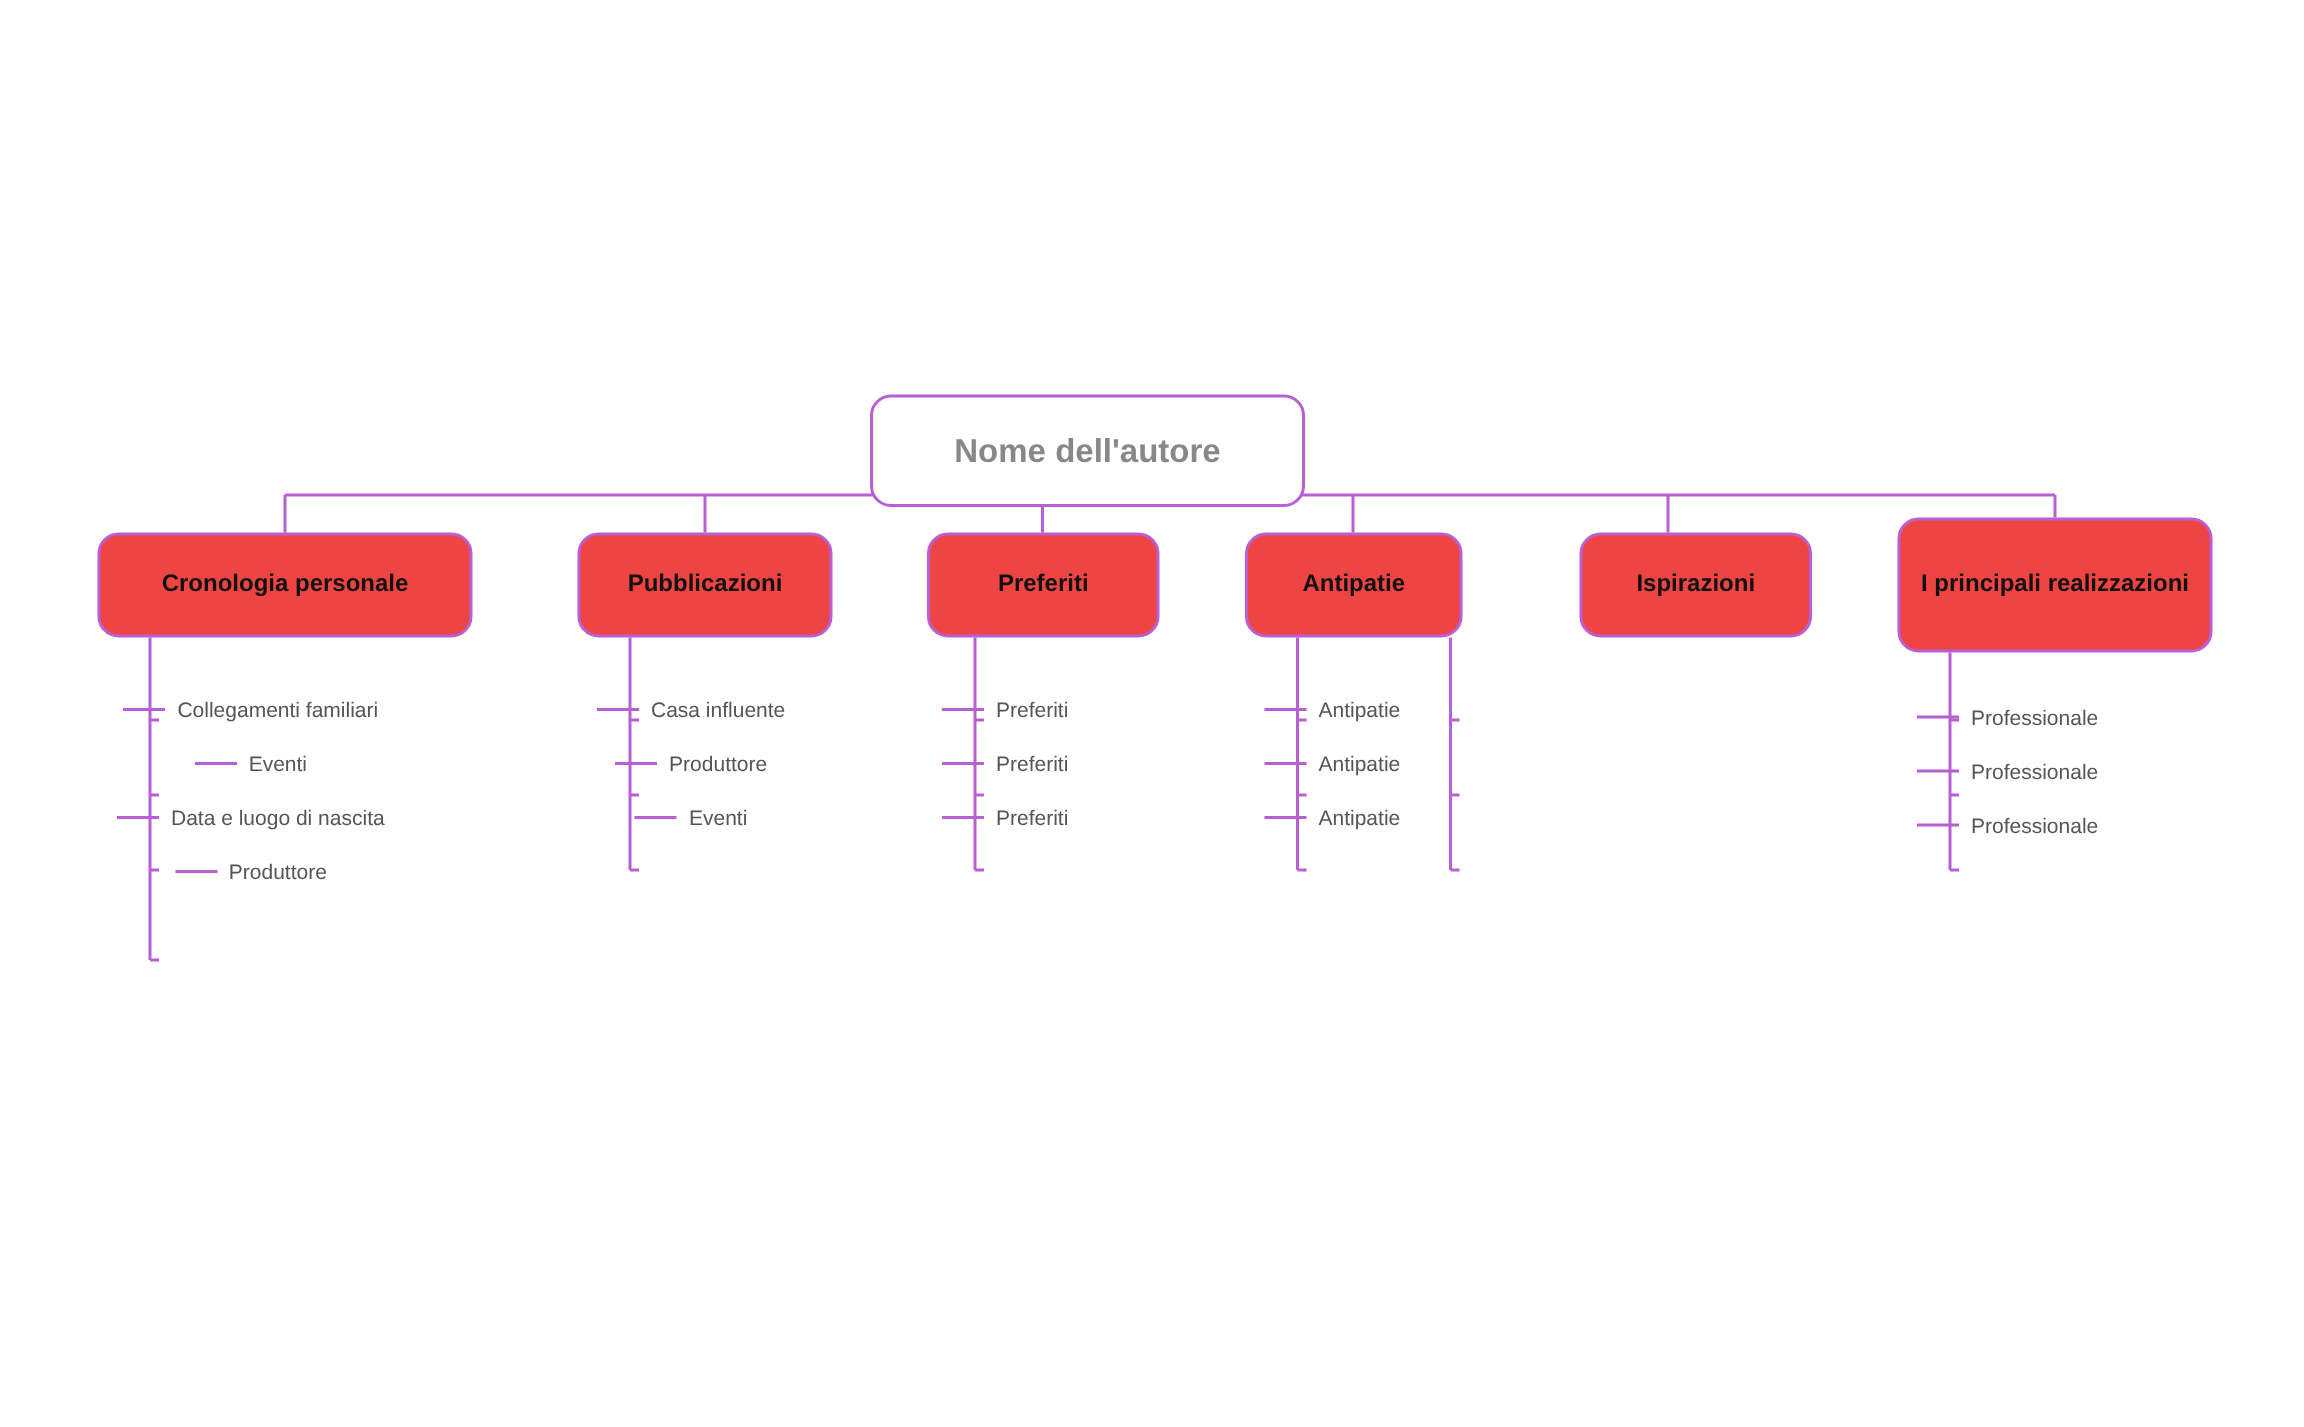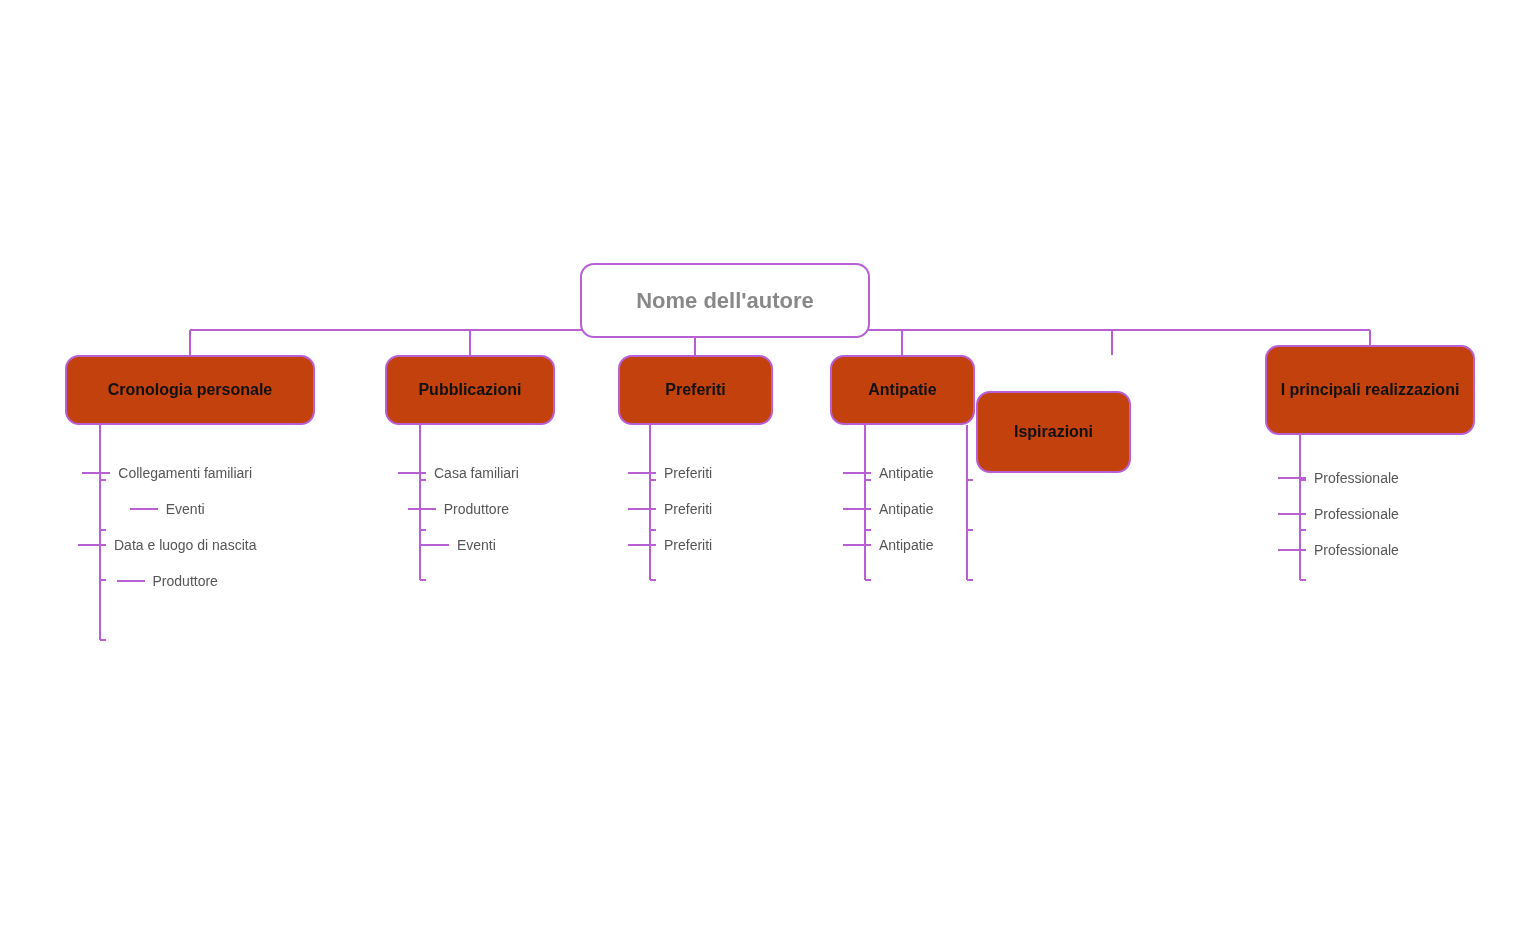--- a/index.html
+++ b/index.html
@@ -45,41 +45,41 @@
       color: #888;
     }
 
     .branch-node {
       position: absolute;
       border: 2.5px solid #b95fd4;
       border-radius: 14px;
       display: flex;
       align-items: center;
       justify-content: center;
-      background: #c2410c;
+      background: #ef4444;
       text-align: center;
       padding: 8px 10px;
     }
     .branch-node-label {
       font-size: 16px;
       font-weight: bold;
       color: #111;
     }
 
     
     
     #bn1 { top: 355px; left: 65px; width: 250px; height: 70px; }
     
     #bn2 { top: 355px; left: 385px; width: 170px; height: 70px; }
     
     #bn3 { top: 355px; left: 618px; width: 155px; height: 70px; }
     
     #bn4 { top: 355px; left: 830px; width: 145px; height: 70px; }
     
-    #bn5 { top: 355px; left: 976px; width: 155px; height: 82px; margin-top: 36px; }
+    #bn5 { top: 355px; left: 1053px; width: 155px; height: 70px; }
     
     #bn6 { top: 345px; left: 1265px; width: 210px; height: 90px; }
 
     
     .leaf-list {
       position: absolute;
       display: flex;
       flex-direction: column;
       gap: 20px;
       align-items: center;
@@ -211,21 +211,21 @@
     </div>
     <div class="leaf-item">
       <span class="leaf-line"></span>
       <span>Produttore</span>
     </div>
   </div>
 
   <div class="leaf-list" id="ll2">
     <div class="leaf-item">
       <span class="leaf-line"></span>
-      <span>Casa familiari</span>
+      <span>Casa influente</span>
     </div>
     <div class="leaf-item">
       <span class="leaf-line"></span>
       <span>Produttore</span>
     </div>
     <div class="leaf-item">
       <span class="leaf-line"></span>
       <span>Eventi</span>
     </div>
   </div>

